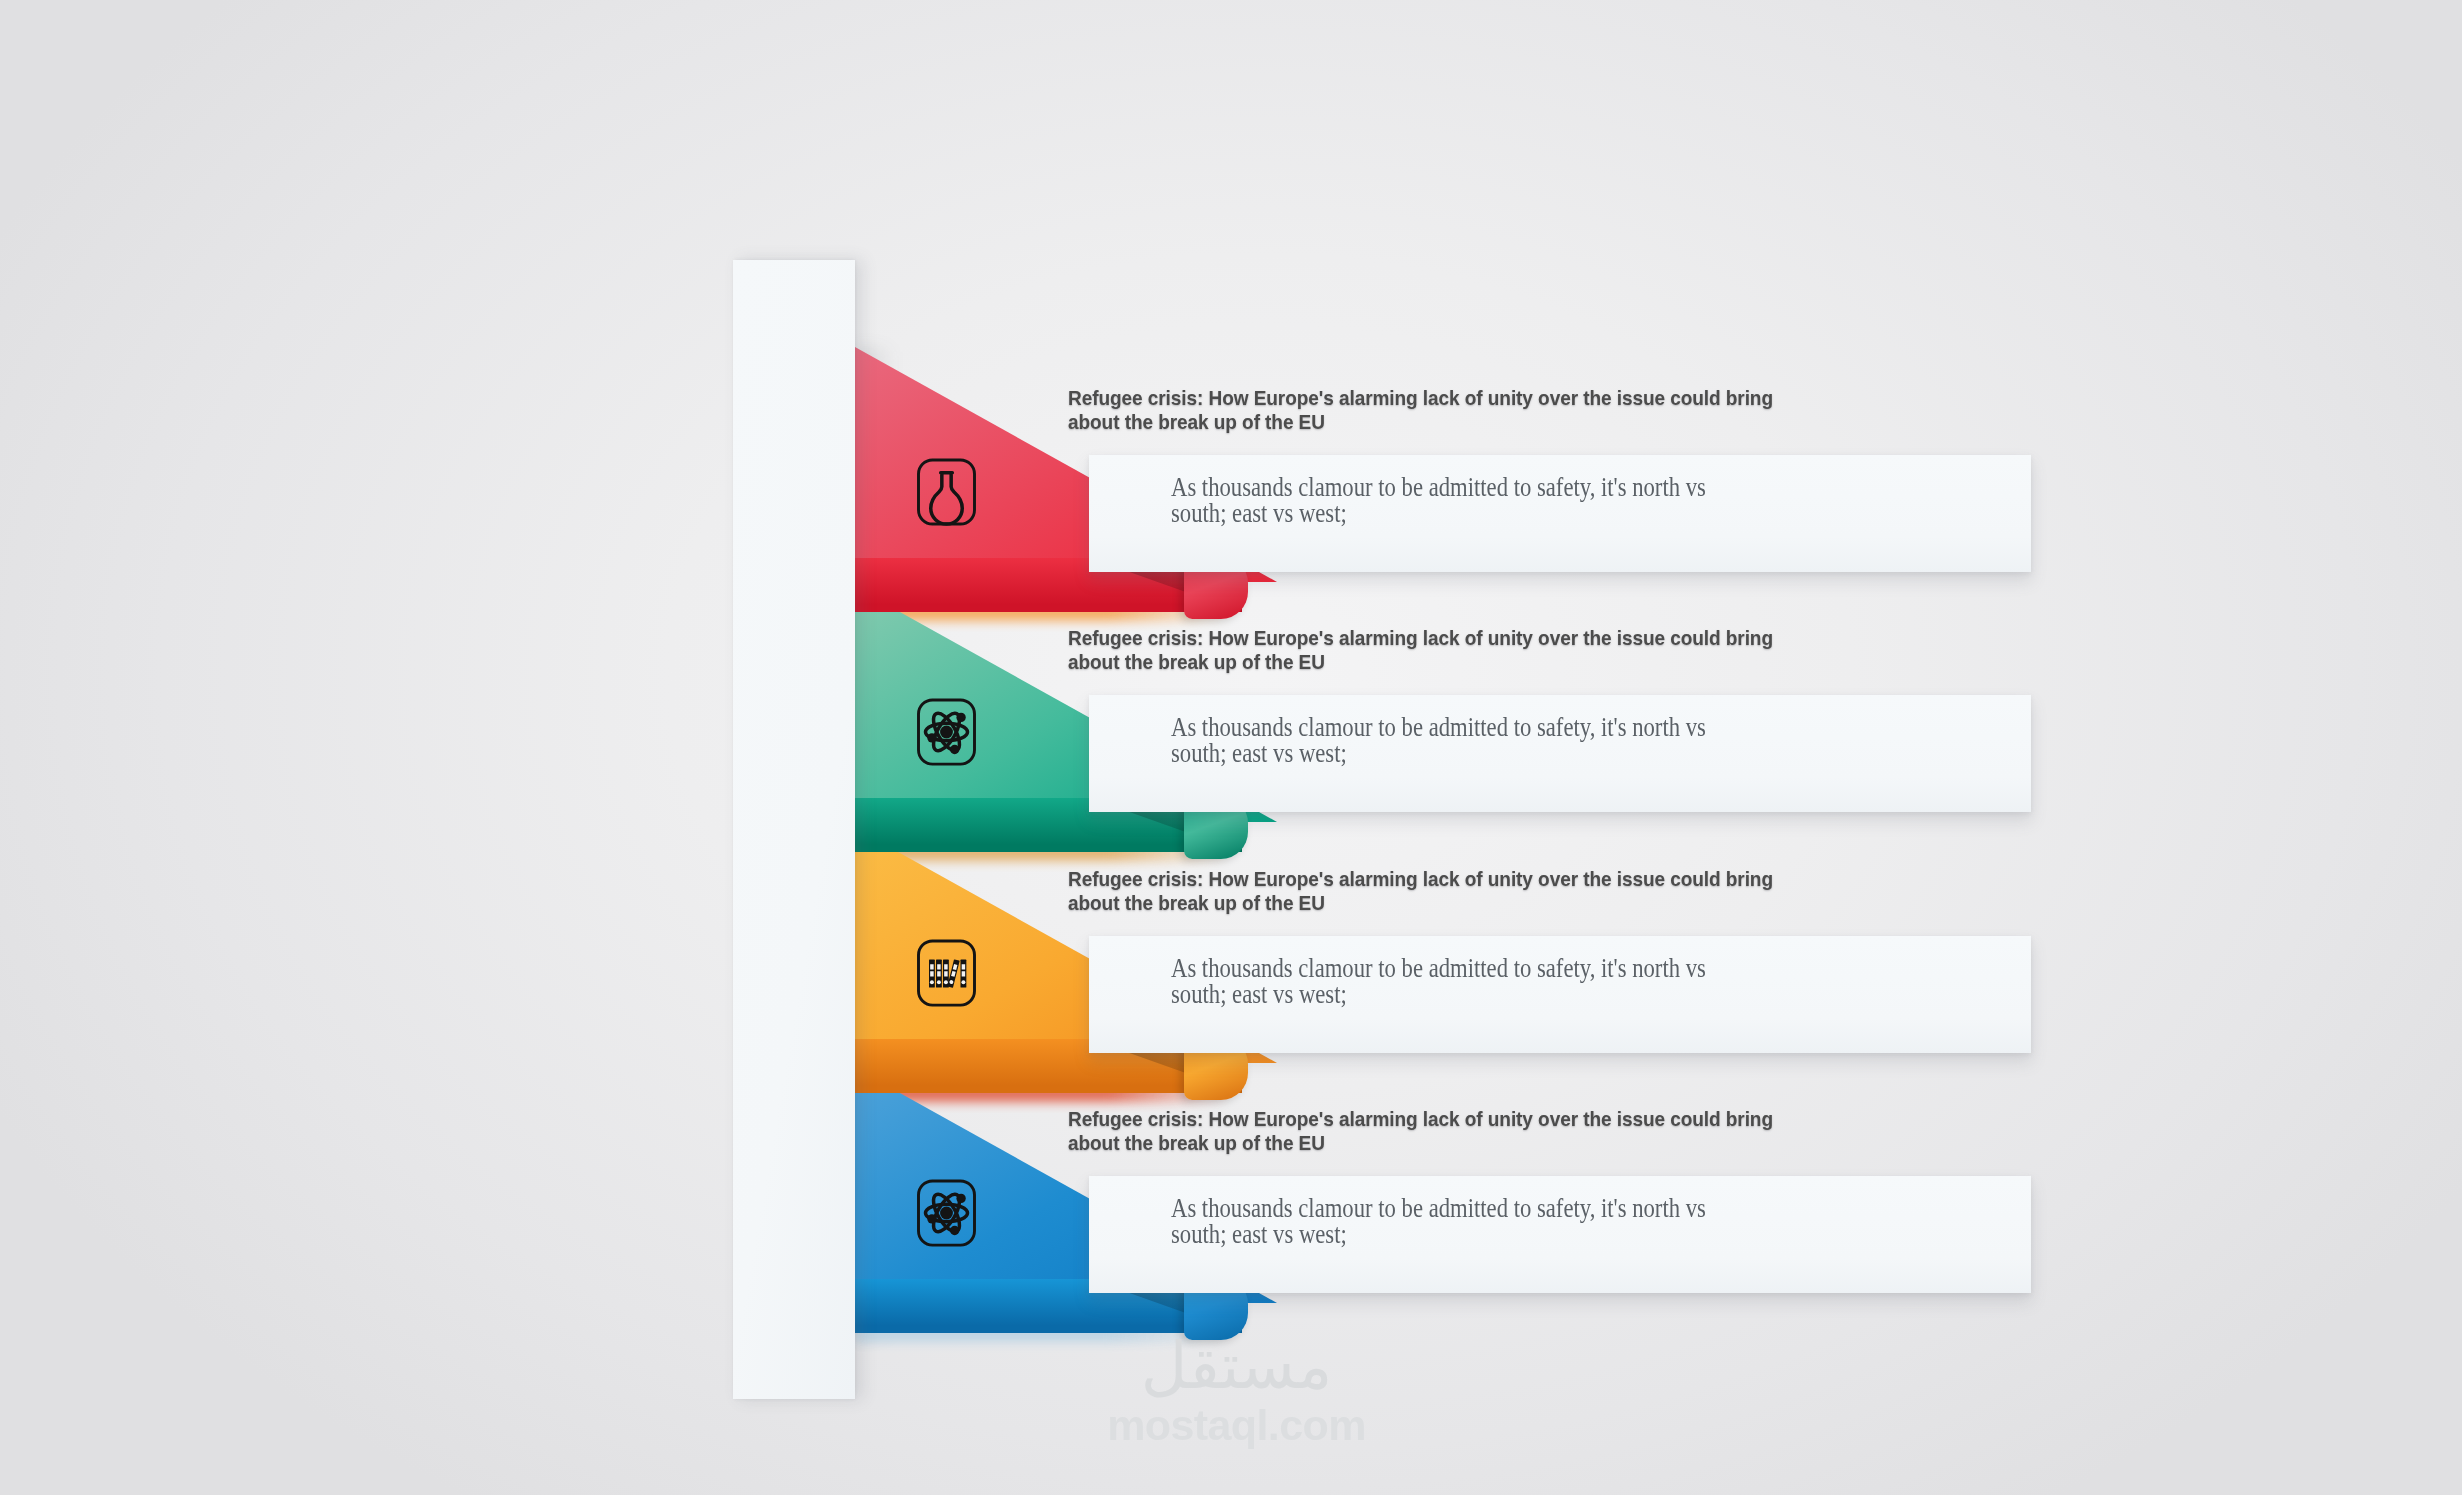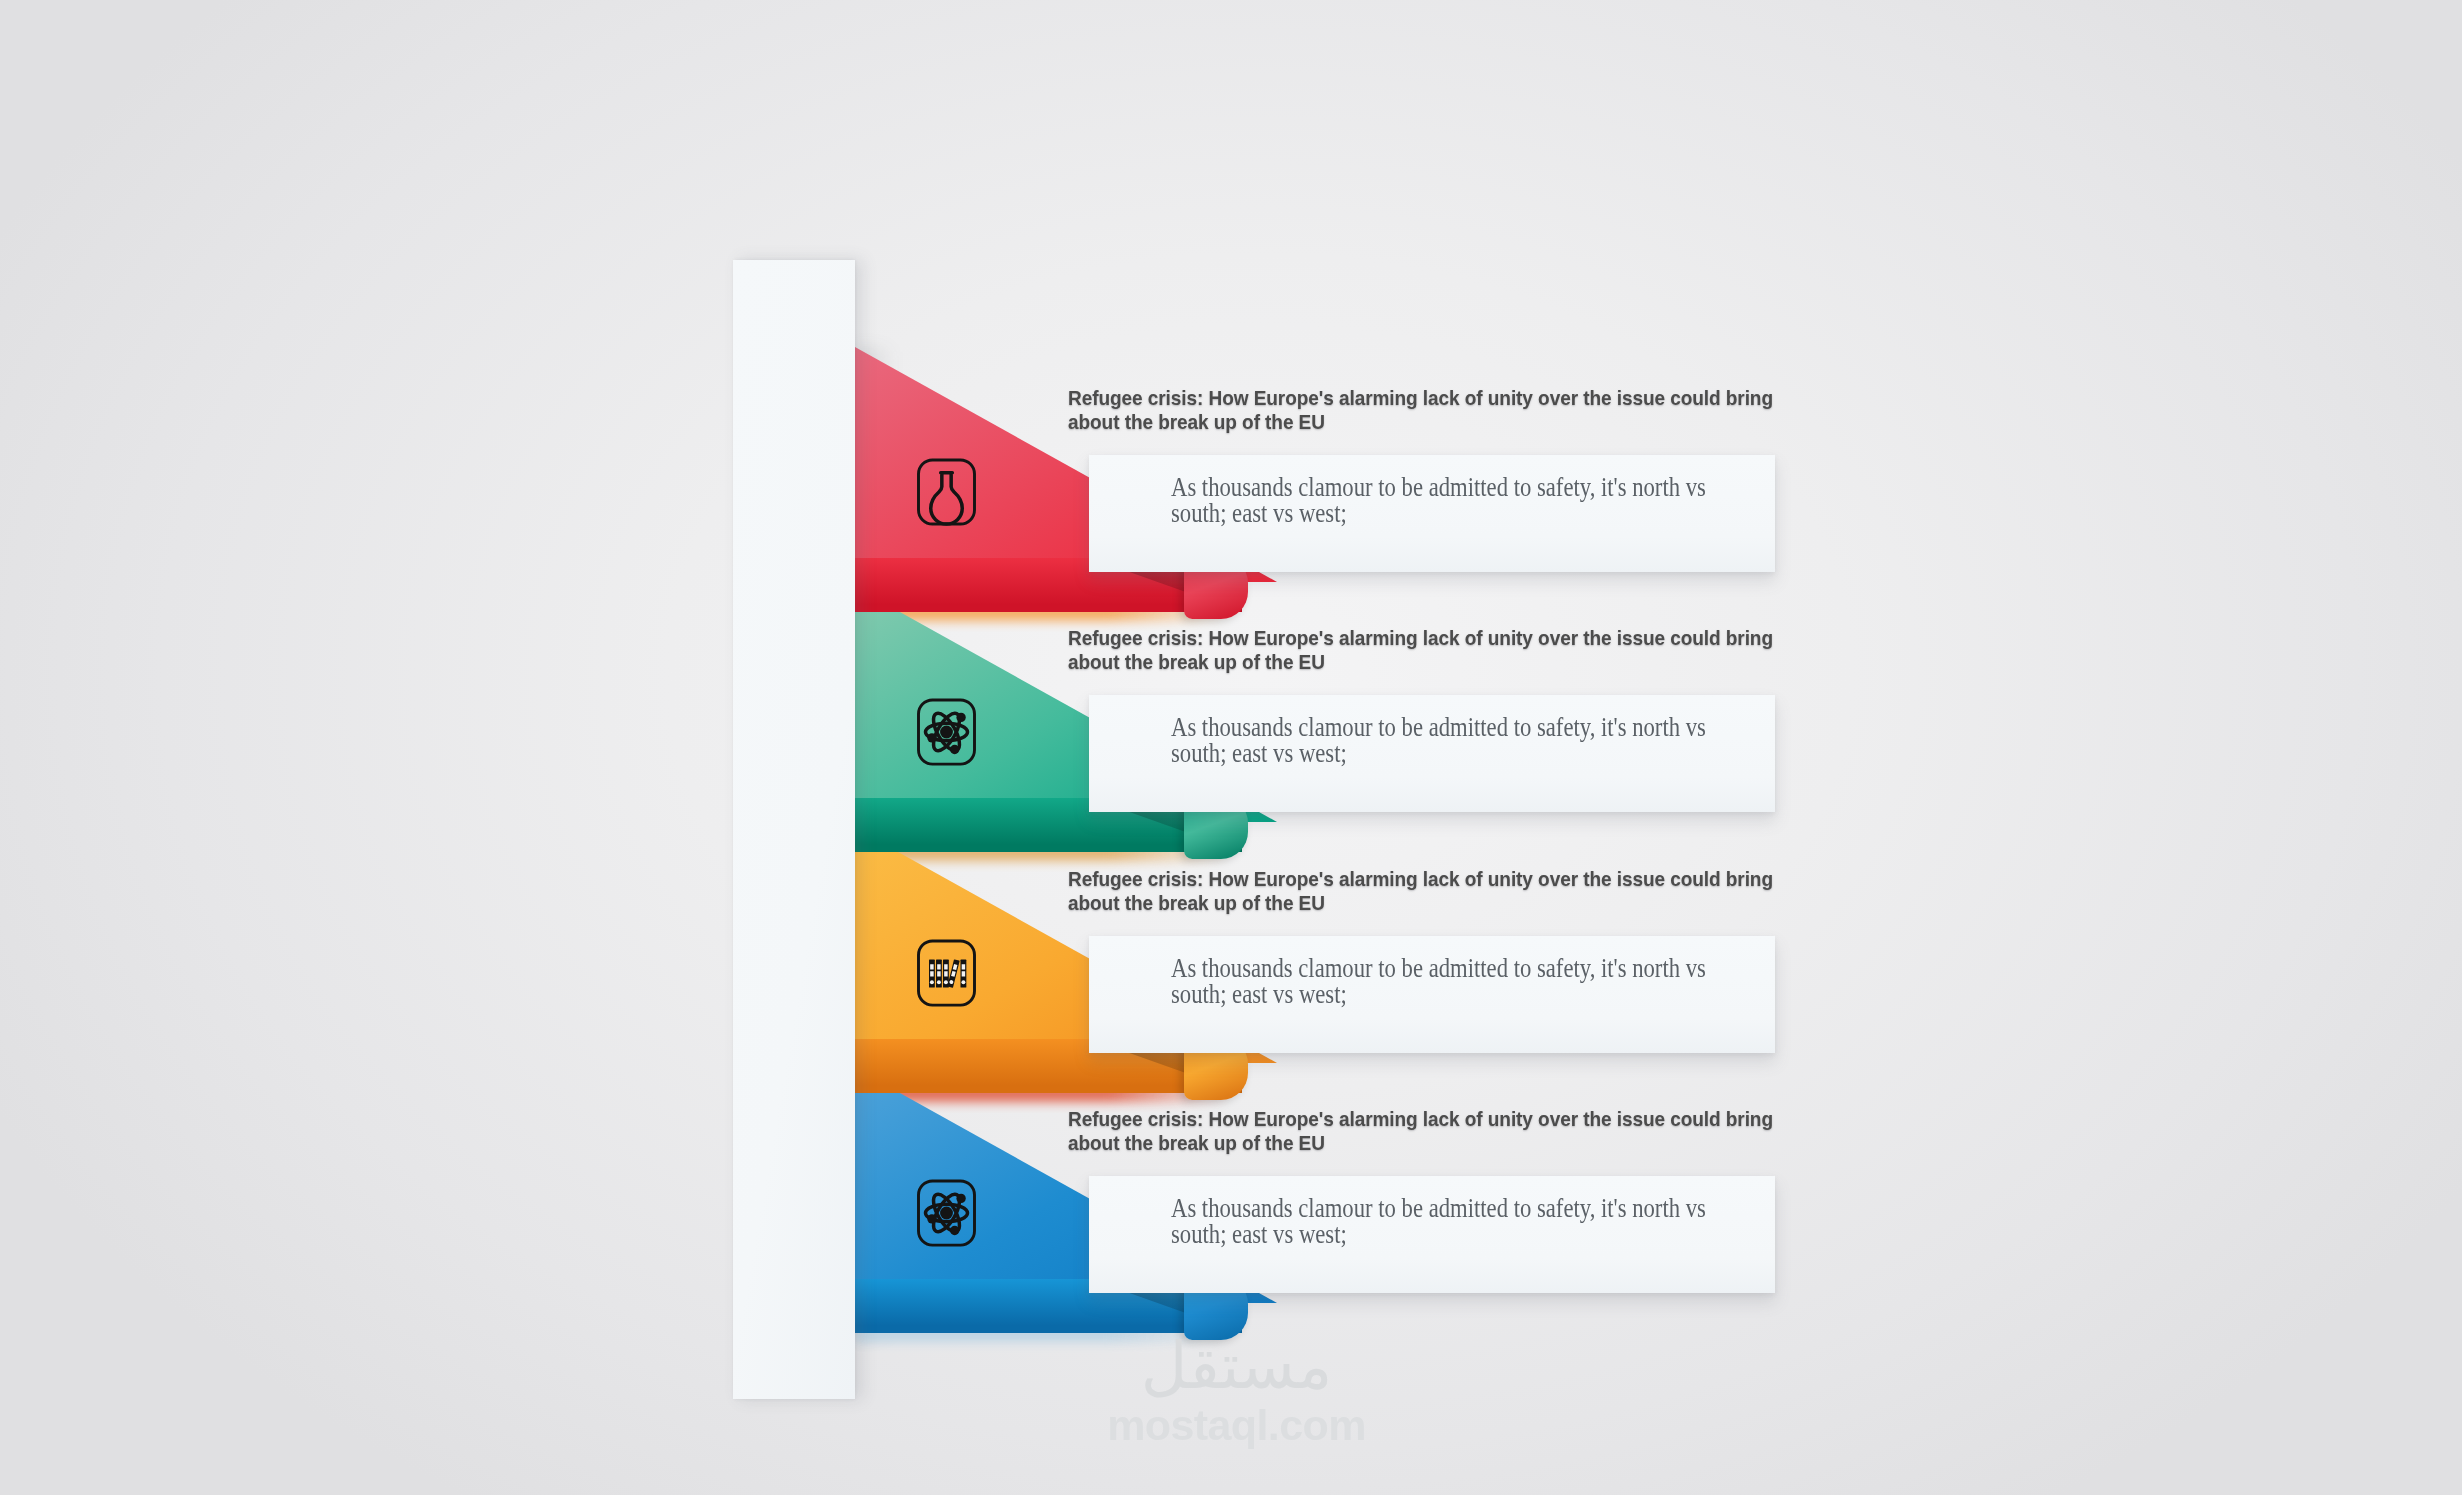--- a/index.html
+++ b/index.html
@@ -71,21 +71,21 @@
     position:absolute;left:1068px;width:797px;
     font-family:"Liberation Sans",sans-serif;
     font-weight:bold;font-size:20.5px;line-height:24px;
     letter-spacing:-0.1px;
     transform:scaleX(.93);transform-origin:left top;
     color:#4c4c4c;
     text-shadow:0 1.2px 1.8px rgba(140,140,145,.55);
     z-index:8;white-space:normal;
   }
   .card{
-    position:absolute;left:1089px;width:686px;height:117px;
+    position:absolute;left:1089px;width:942px;height:117px;
     background:linear-gradient(180deg,#f6f9fb 0%,#f4f7f9 70%,#eef2f5 100%);
     box-shadow:0 9.4px 15.2px rgba(95,100,110,.17),0 1.8px 5.3px rgba(95,100,110,.10);
     z-index:8;
   }
   .card-text{
     position:absolute;left:82px;top:19px;width:657px;
     font-family:"Liberation Serif",serif;
     font-size:27px;line-height:26px;
     transform:scaleX(.84);transform-origin:left top;
     color:#5a6066;

